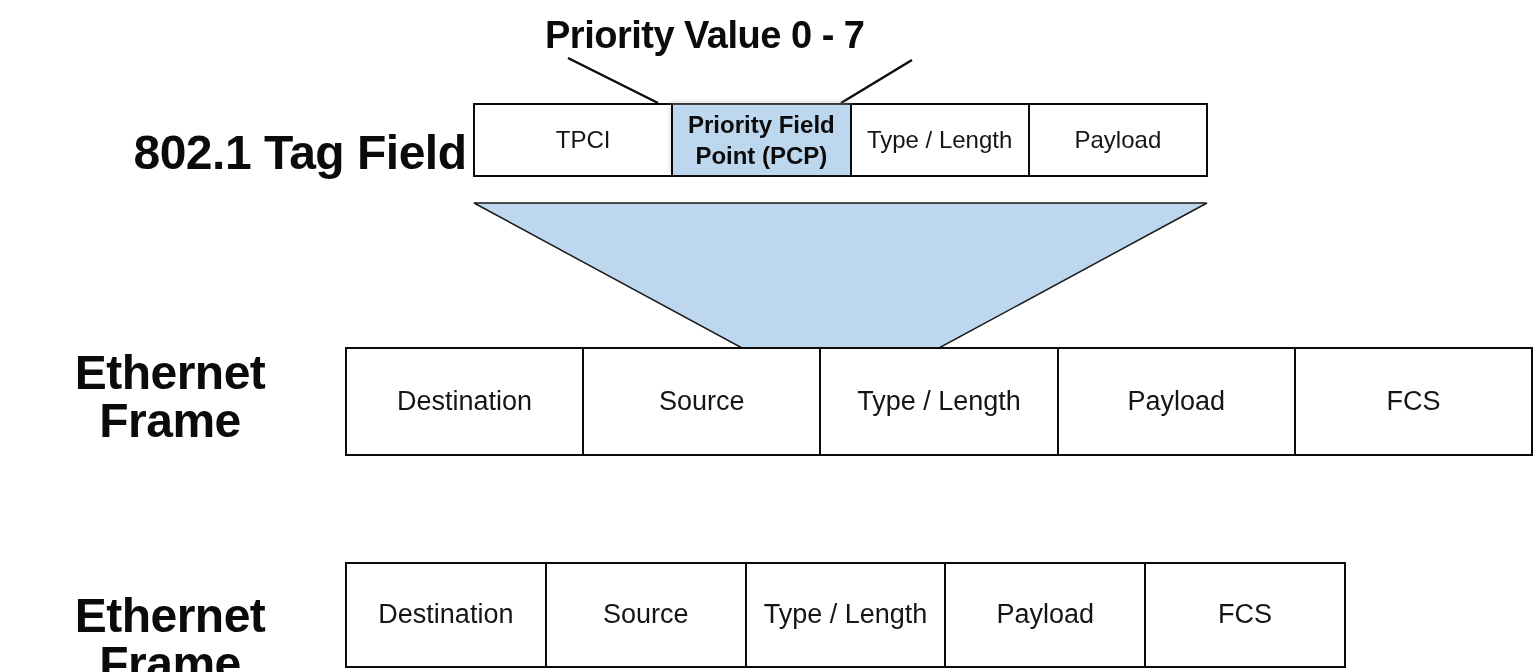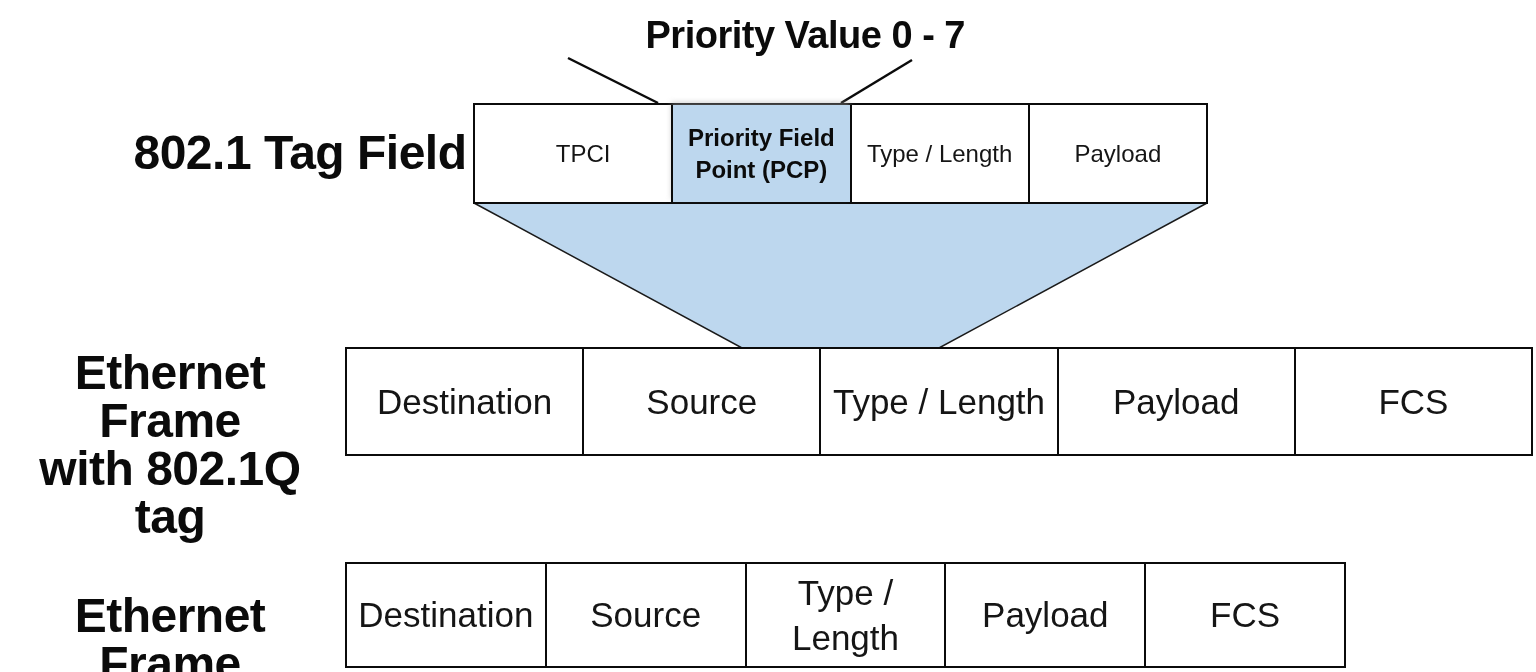--- a/index.html
+++ b/index.html
@@ -7,40 +7,40 @@
     position:relative;
     width:1536px;height:672px;
     background:#ffffff;
     font-family:"Liberation Sans", sans-serif;
     color:#111;
     overflow:hidden;
   }
   svg.overlay{position:absolute;left:0;top:0;width:1536px;height:672px;z-index:1;}
   .diagram-title{
     position:absolute;left:545px;top:14px;width:420px;
-    text-align:right;font-size:38px;font-weight:bold;color:#0b0b0b;
+    text-align:left;font-size:38px;font-weight:bold;color:#0b0b0b;
     z-index:4;letter-spacing:-0.5px;
   }
   .side-label{
     position:absolute;text-align:center;font-weight:bold;color:#0b0b0b;
     font-size:48px;line-height:48px;z-index:4;letter-spacing:-0.5px;
   }
   #label-tagfield{left:125px;top:129px;width:350px;}
   #label-tagged{left:8px;top:349px;width:324px;}
   #label-plain{left:8px;top:592px;width:324px;}
   .frame-box{
     position:absolute;display:flex;align-items:stretch;
     border:2.5px solid #0b0b0b;background:#fff;z-index:2;box-sizing:border-box;
   }
-  #row-tagfield{left:473px;top:103px;width:735px;height:101px;padding-left:20px;}
+  #row-tagfield{left:473px;top:103px;width:735px;height:74px;padding-left:20px;}
   #row-tagged{left:345px;top:347px;width:1188px;height:109px;}
   #row-plain{left:345px;top:562px;width:1001px;height:106px;}
   .cell{
     flex:1 1 0;display:flex;align-items:center;justify-content:center;
-    text-align:center;font-size:35px;color:#151515;box-sizing:border-box;
+    text-align:center;font-size:27px;color:#151515;box-sizing:border-box;
     padding:2px 4px;position:relative;background:#fff;line-height:1.3;
   }
   .cell + .cell{border-left:2.5px solid #0b0b0b;}
   #row-tagfield .cell{font-size:24px;}
   .cell.hl{background:var(--highlight,#BDD7EE);font-weight:bold;color:#0b0b0b;}
   #row-tagfield .cell.hl{box-shadow:0 -3px 5px rgba(160,160,160,0.45);}
   .cell.protrude{
     height:calc(100% + 7px);margin-top:-2.5px;z-index:3;
     border:3px solid #0b0b0b !important;
     box-shadow:3px 3px 4px rgba(0,0,0,0.35);
@@ -63,21 +63,20 @@
 
   <div class="frame-box" id="row-tagfield">
     <div class="cell">TPCI</div>
     <div class="cell hl">Priority Field Point (PCP)</div>
     <div class="cell">Type / Length</div>
     <div class="cell">Payload</div>
   </div>
 
   <div class="side-label" id="label-tagged">
     <div>Ethernet Frame</div>
-    <div>with 802.1Q tag</div>
   </div>
 
   <div class="frame-box" id="row-tagged">
     <div class="cell">Destination</div>
     <div class="cell">Source</div>
     <div class="cell">Type / Length</div>
     <div class="cell">Payload</div>
     <div class="cell">FCS</div>
   </div>
 

